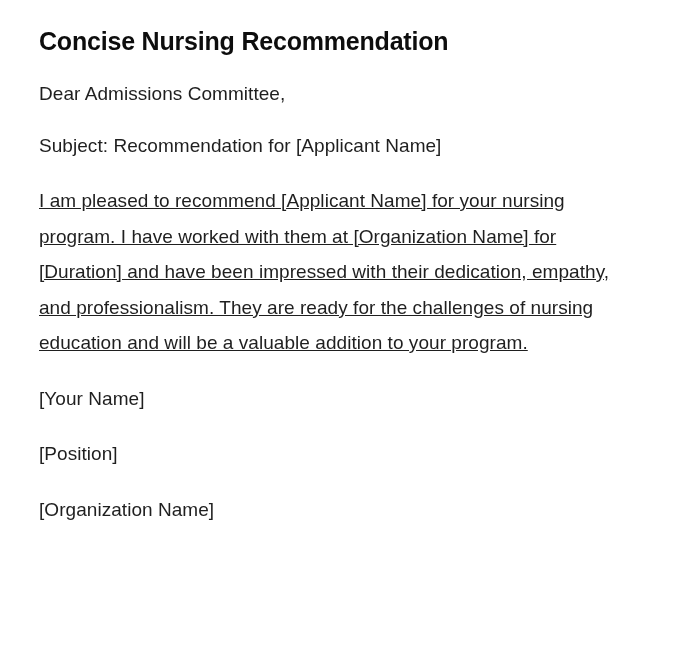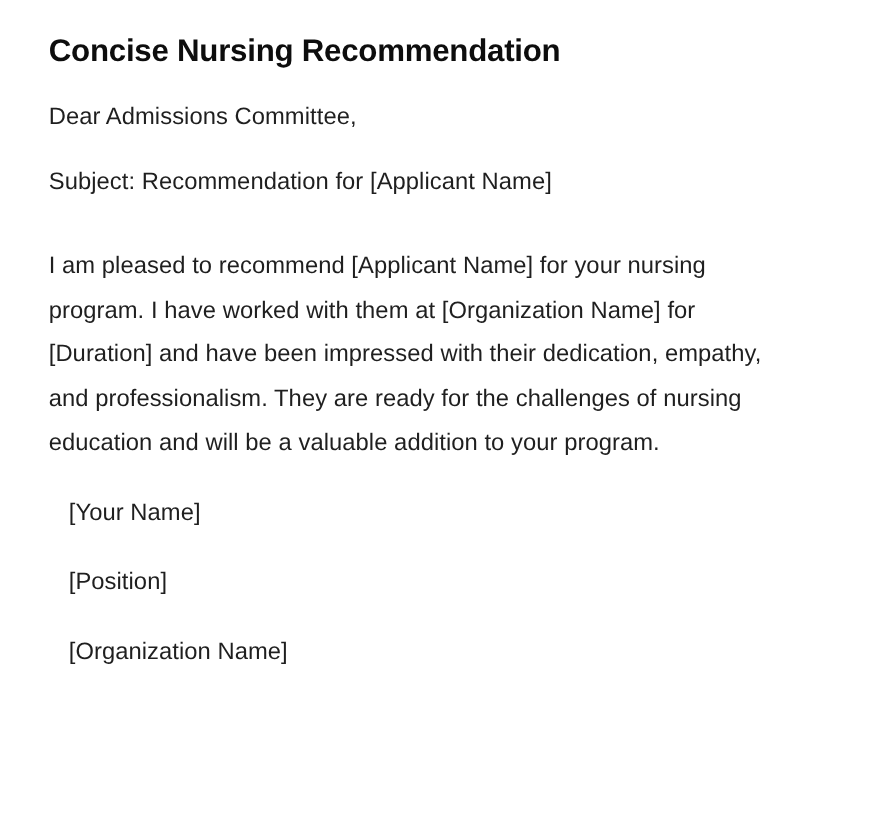--- a/index.html
+++ b/index.html
@@ -44,28 +44,28 @@
     letter-spacing: 0.05px;
     max-width: 600px;
   }
   .para.subject {
     margin-top: 16px;
   }
   .para.salutation {
     margin-top: 20px;
   }
   .para.body-block {
-    margin-top: 32px;
+    margin-top: 20px;
+    text-decoration: underline;
   }
   .para.closing {
     margin-top: 20px;
   }
   .para.sign-line {
     margin-top: 20px;
-    margin-left: 16px;
   }
 </style>
 </head>
 <body>
 
 <div class="page">
 
   <h1 class="doc-title">Concise Nursing Recommendation</h1>
 
   <div class="doc-body">

